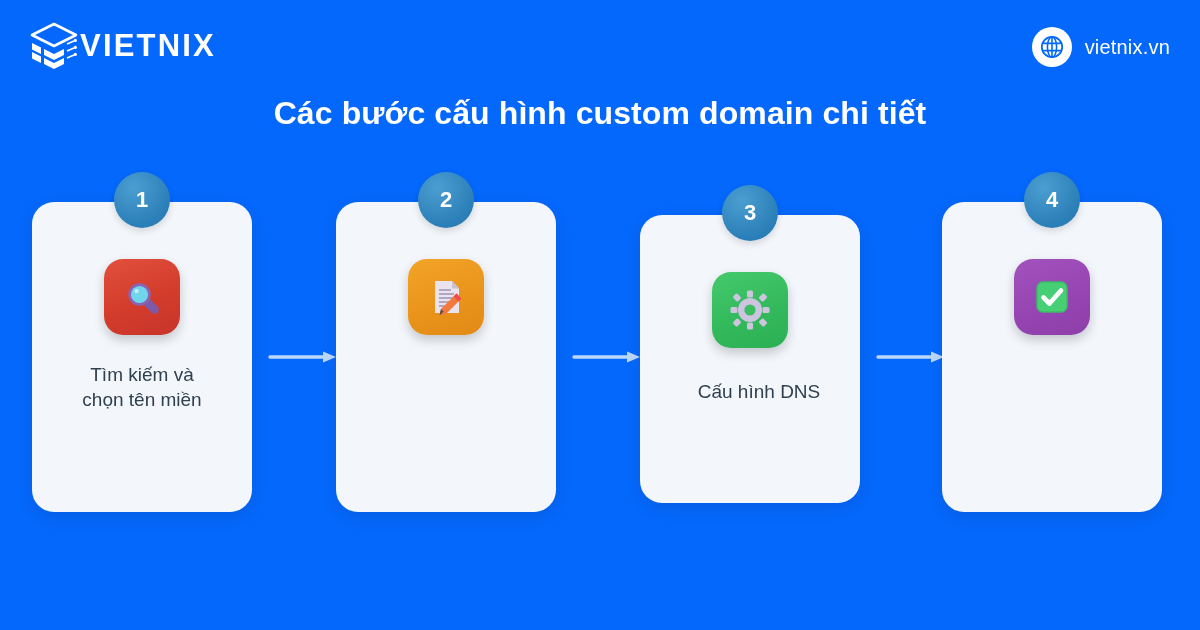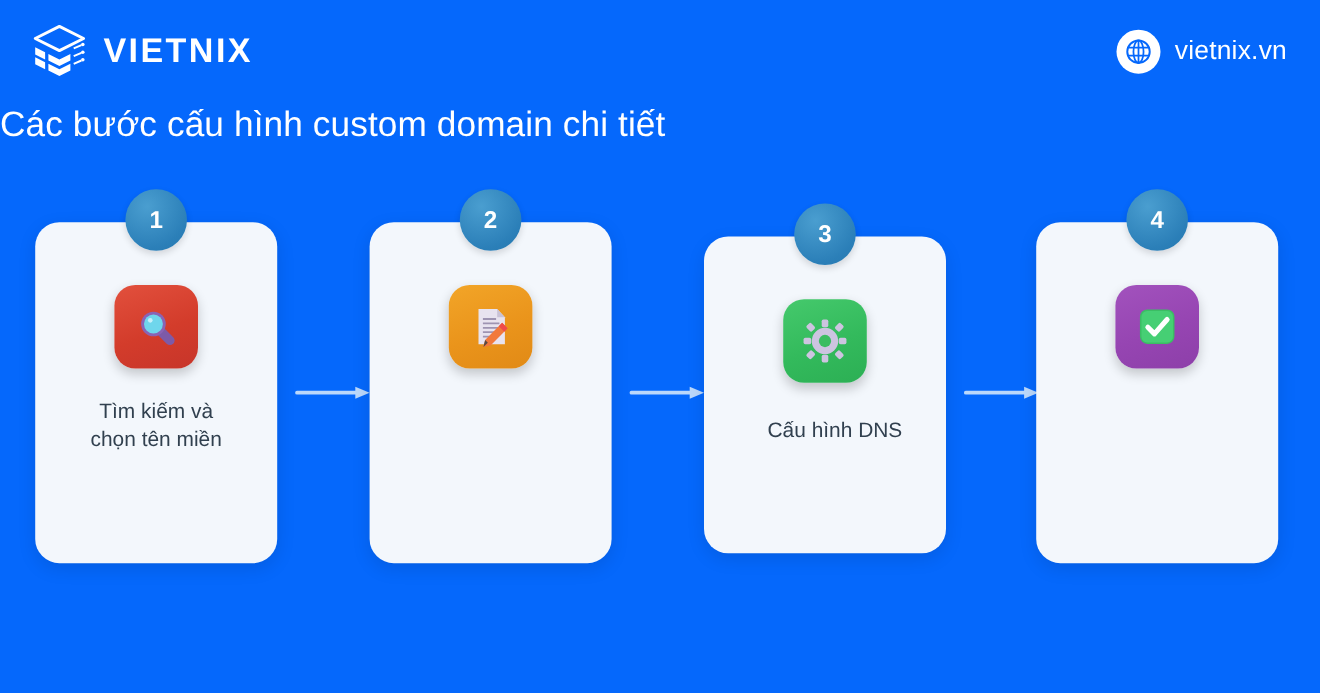--- a/index.html
+++ b/index.html
@@ -11,50 +11,51 @@
 
   body {
     background:#0568FC;
     font-family:"Liberation Sans", sans-serif;
     position:relative;
   }
 
   
   .brand {
     position:absolute; left:28px; top:20px;
-    display:flex; align-items:center; gap:14px;
+    display:flex; align-items:center; 
   }
   .brand-mark { width:52px; height:52px; display:block; }
   .brand-name {
     color:#ffffff;
     font-size:31px;
     font-weight:bold;
     letter-spacing:2.2px;
   }
 
   .site {
     position:absolute; right:30px; top:27px;
     display:flex; align-items:center; gap:13px;
   }
   .globe-wrap {
     width:40px; height:40px; border-radius:50%;
     background:#ffffff;
     display:flex; align-items:center; justify-content:center;
   }
   .site-url {
     color:#ffffff;
-    font-size:24px;
+    font-size:20px;
     letter-spacing:.2px;
   }
 
   .page-title {
     position:absolute; top:95px; left:0; right:0;
+    text-align:center;
     color:#ffffff;
     font-size:32px;
-    font-weight:normal;
+    font-weight:bold;
     letter-spacing:.1px;
   }
 
   
   .flow {
     position:absolute;
     left:0; right:0; top:180px;
     height:350px;
   }
 

